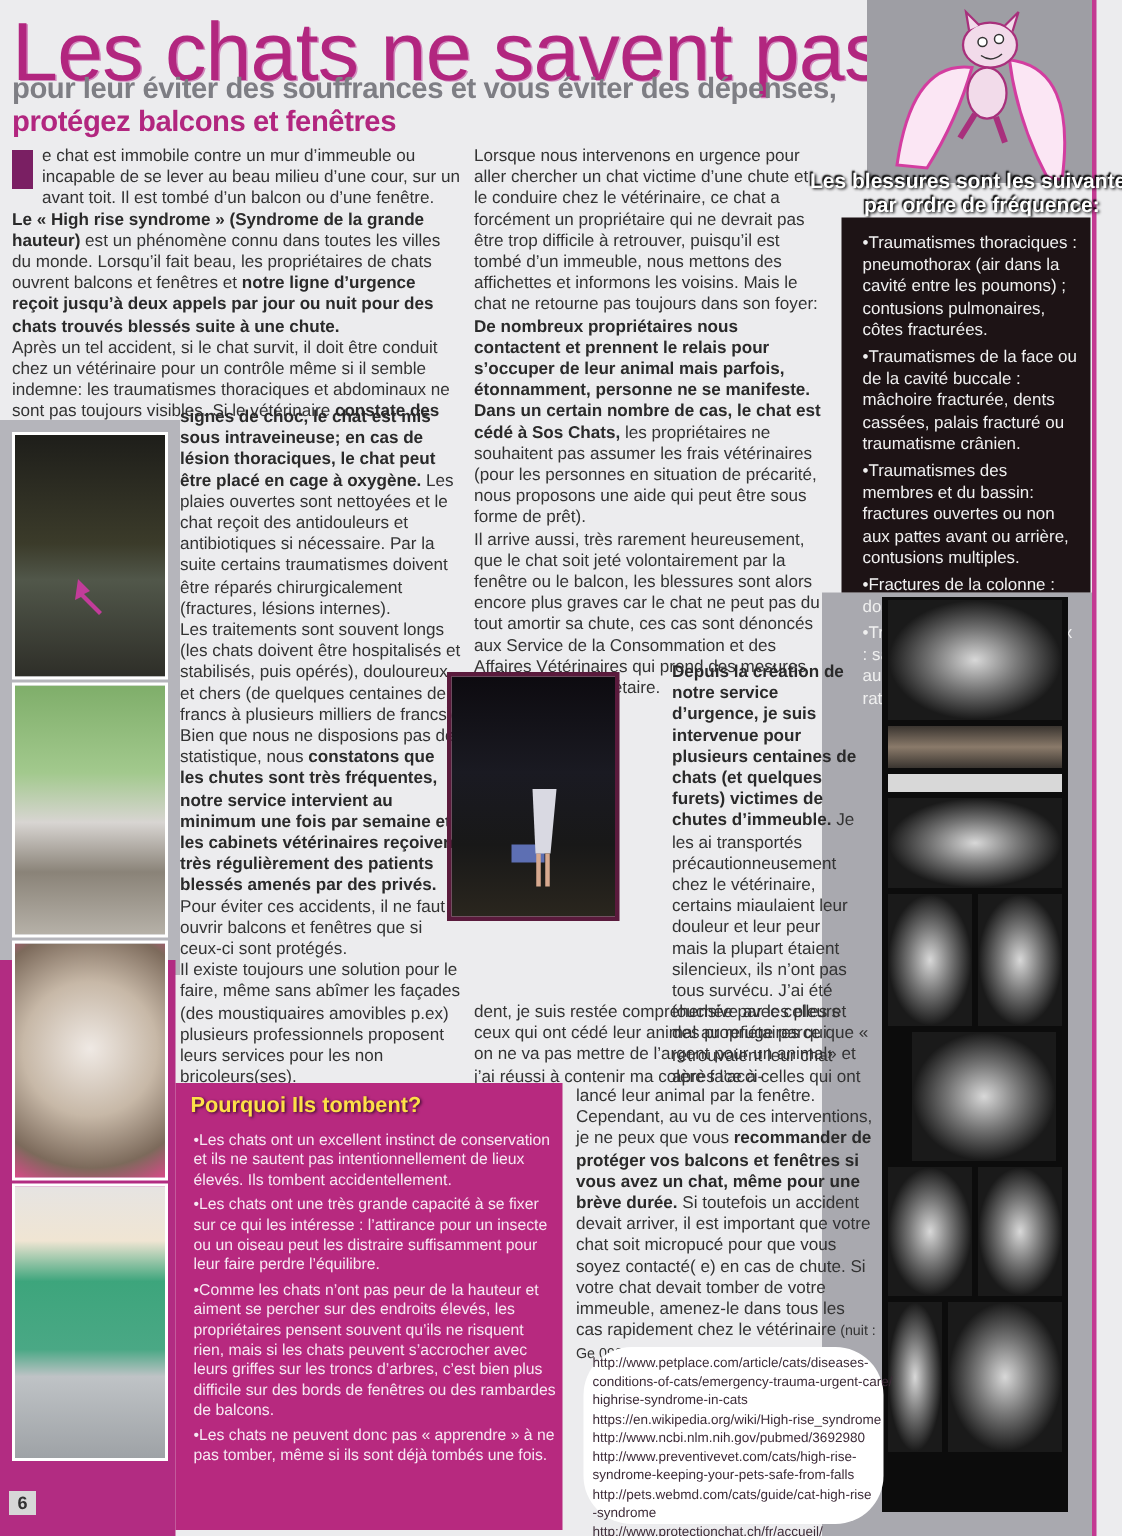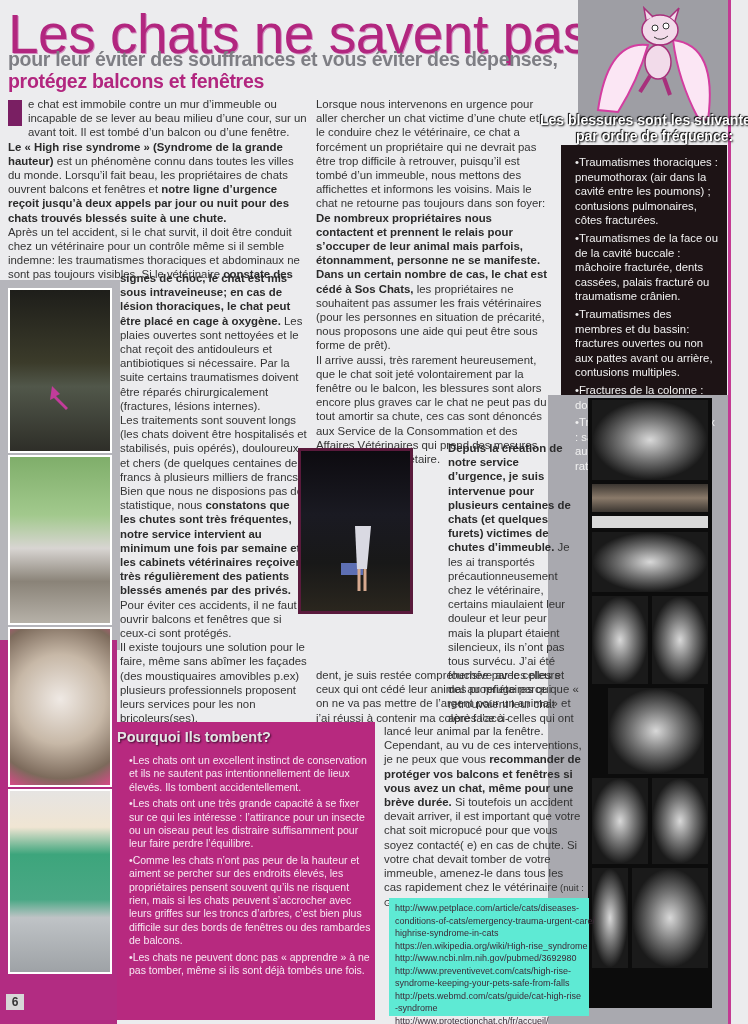--- a/index.html
+++ b/index.html
@@ -16,25 +16,25 @@
   .b{font-weight:bold;color:#2a2a2a;}
   .dropcap{float:left;width:14px;height:26px;background:#7a1f63;margin:3px 6px 0 0;}
   .photo{position:absolute;border:2px solid #fff;box-sizing:border-box;}
   .injuries-title{position:absolute;left:540px;top:112px;font-size:14px;font-weight:bold;color:#fff;text-shadow:1px 1px 2px #000,-1px -1px 1px #000;white-space:nowrap;}
   .injuries-title2{position:absolute;left:576px;top:128px;font-size:14px;font-weight:bold;color:#fff;text-shadow:1px 1px 2px #000,-1px -1px 1px #000;white-space:nowrap;}
   .injuries-box{position:absolute;left:545px;top:145px;width:166px;height:250px;background:#1d1315;color:#f0f0f0;font-size:11.3px;line-height:14.6px;padding:10px 6px 4px 14px;box-sizing:border-box;margin-left:16px;}
   .injuries-box p{margin:0 0 3px 0;}
   .xray-col{position:absolute;left:588px;top:398px;width:124px;height:610px;background:#0c0c0c;}
   .xray{position:absolute;background:radial-gradient(ellipse at center,#d8d8d8 0%,#777 35%,#1a1a1a 70%);}
   .pink-box{position:absolute;left:117px;top:722px;width:258px;height:298px;background:#b7297f;color:#f7e8f3;}
-  .pink-box h3{margin:0;position:absolute;left:0;top:7px;font-size:14.5px;color:#e5e5e5;text-shadow:1px 1px 2px #3a0a2c;}
+  .pink-box h3{margin:0;position:absolute;left:10px;top:7px;font-size:14.5px;color:#fde047;text-shadow:1px 1px 2px #3a0a2c;}
   .pink-box .items{position:absolute;left:12px;top:32px;width:242px;font-size:10.5px;line-height:13.4px;}
   .pink-box .items p{margin:0 0 3px 0;}
   .left-magenta{position:absolute;left:0;top:640px;width:117px;height:384px;background:#b22c82;}
-  .links-box{position:absolute;left:389px;top:898px;width:200px;height:118px;background:#5eead4;font-size:9px;line-height:12.5px;color:#3d2b38;padding:4px 6px;box-sizing:border-box;}
+  .links-box{position:absolute;left:389px;top:898px;width:200px;height:118px;background:#ffffff;font-size:9px;line-height:12.5px;color:#3d2b38;padding:4px 6px;box-sizing:border-box;border-radius:32px;}
   .links-box div{white-space:nowrap;}
   .page-num{position:absolute;left:6px;top:994px;width:18px;height:16px;background:#d7d7d7;color:#333;font-size:12px;font-weight:bold;text-align:center;line-height:16px;}
   .night-photo{position:absolute;left:298px;top:448px;width:115px;height:166px;background:linear-gradient(#0d0b10 0%,#1a1a22 40%,#181818 70%,#2a261e 100%);border:3px solid #5a1a3c;box-sizing:border-box;}
 </style>
 </head>
 <body>
 
 <div class="page">
 
   <div class="grey-band" style="left:0;top:280px;width:120px;height:370px;"></div>

